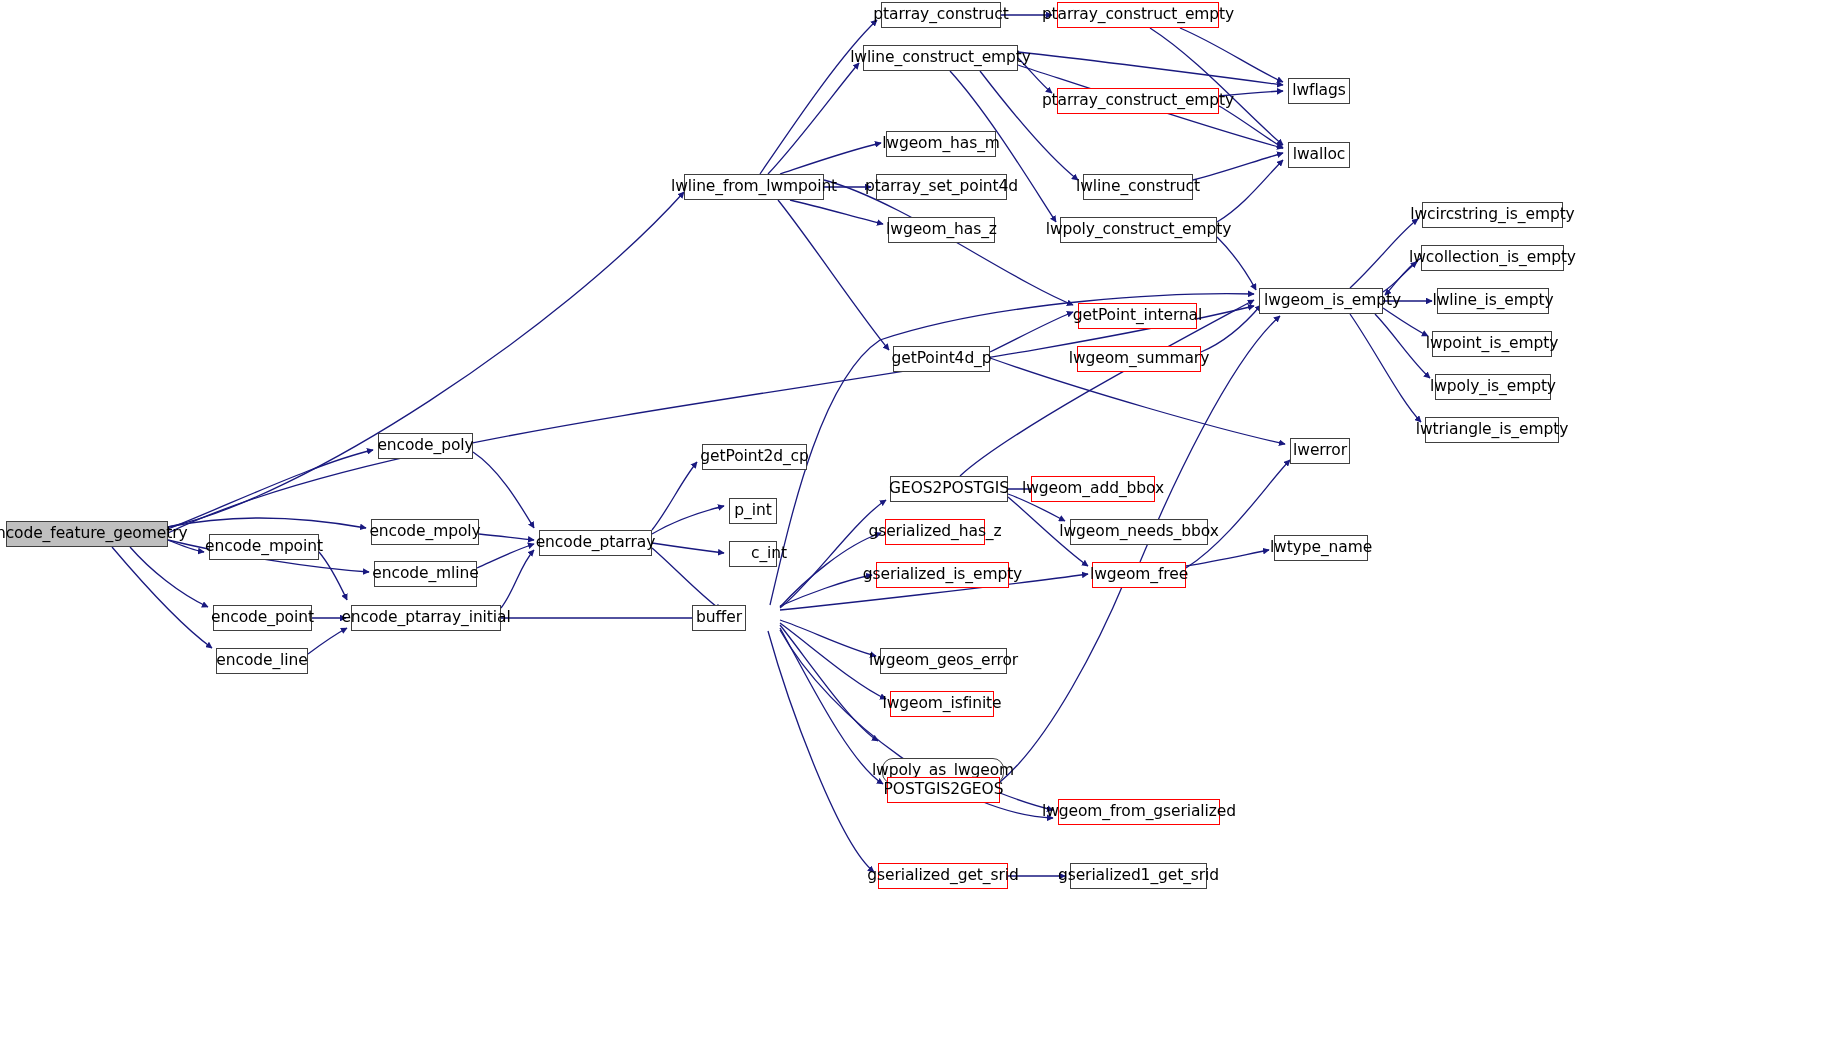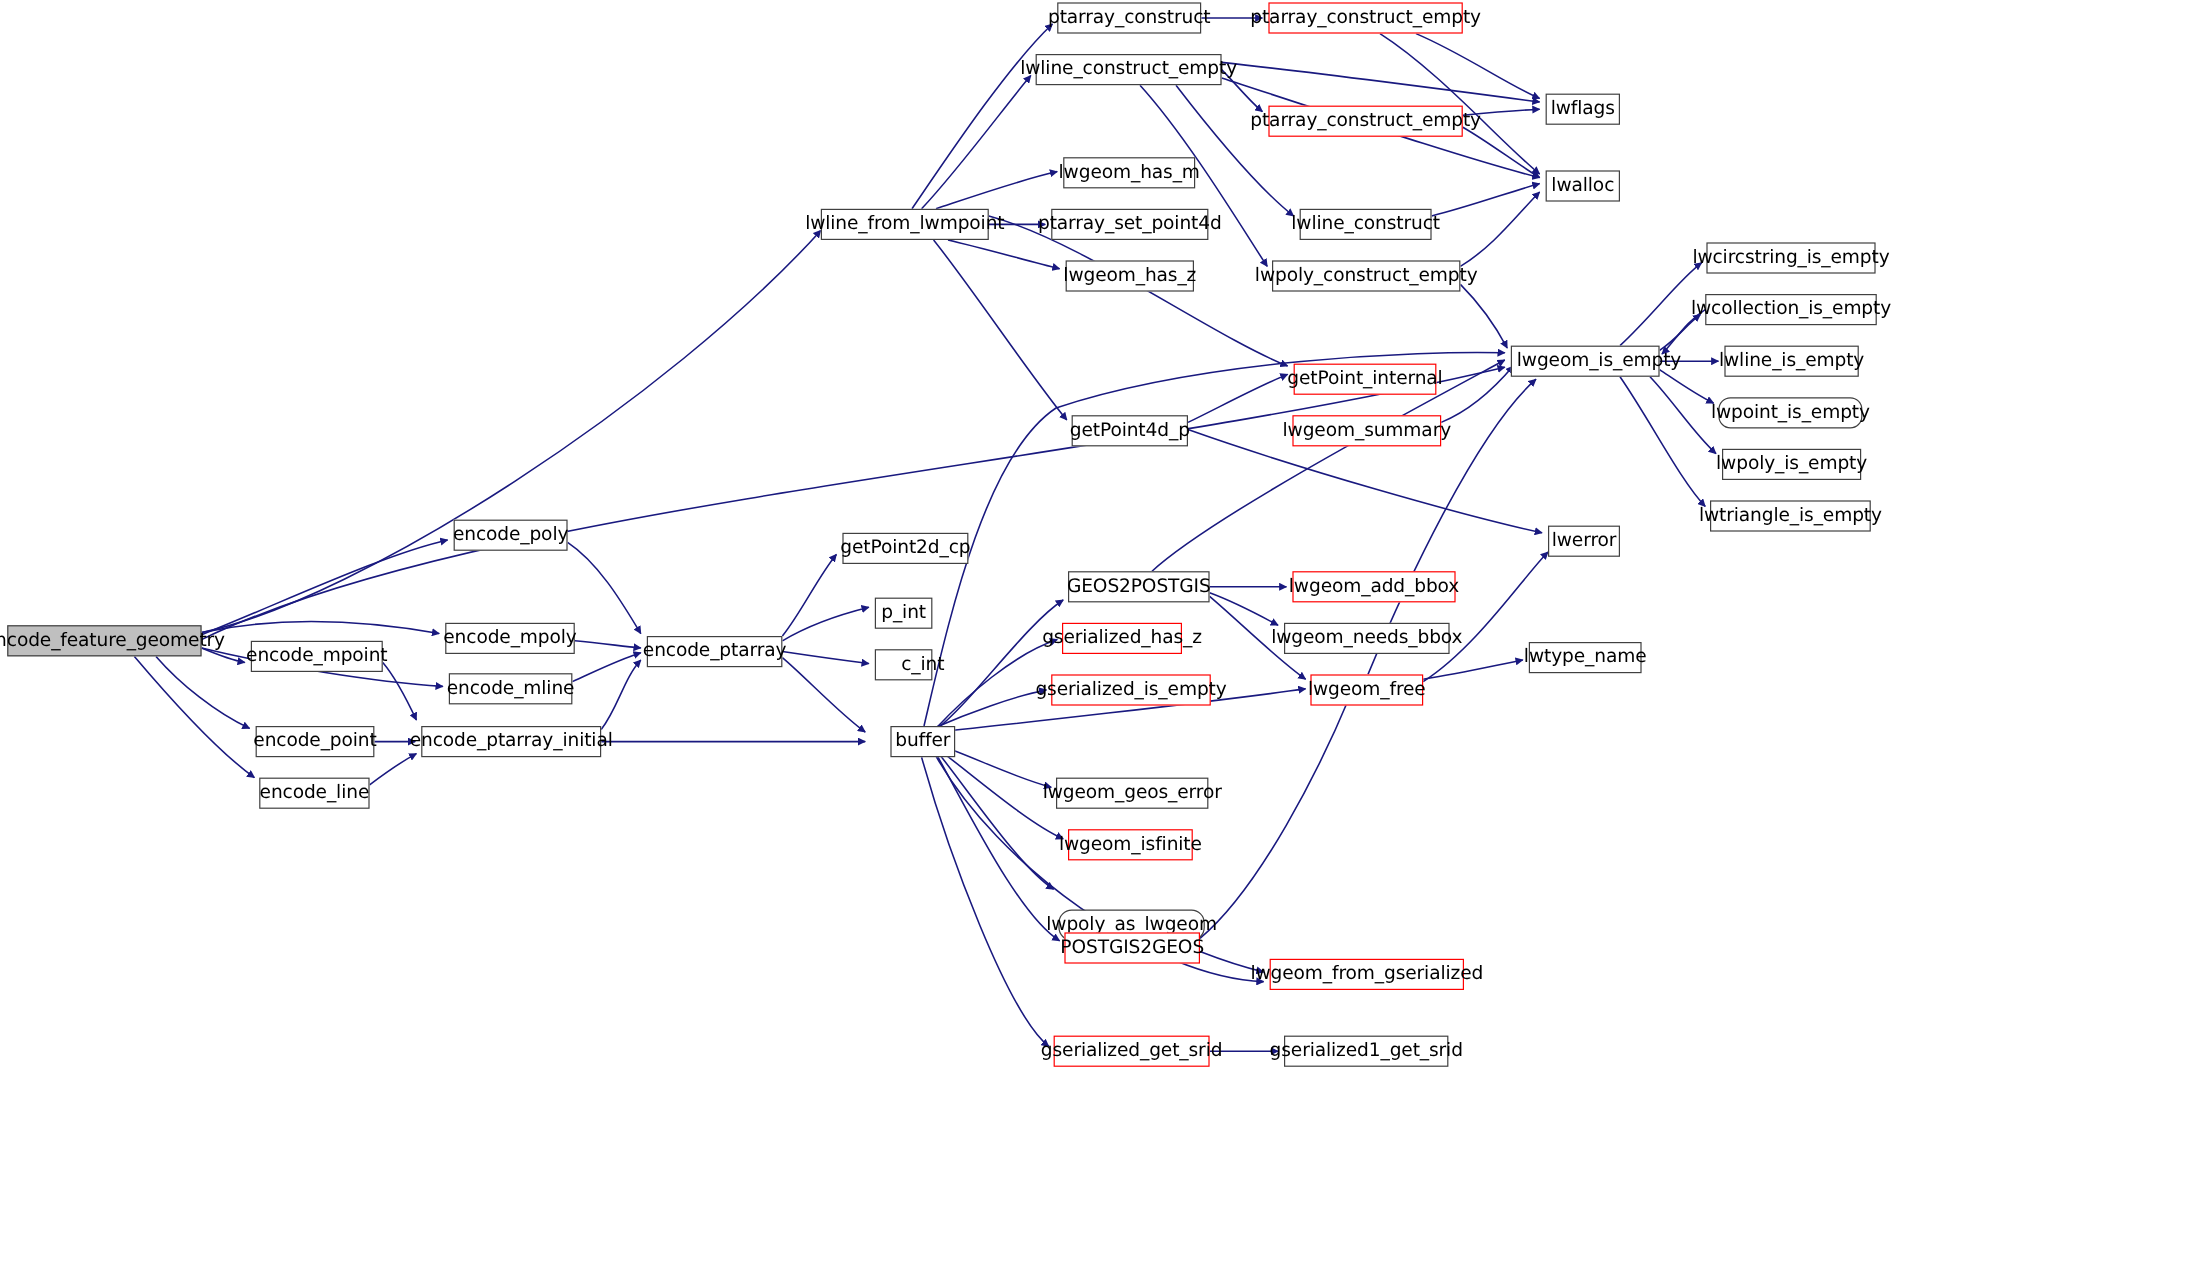--- a/index.html
+++ b/index.html
@@ -163,21 +163,21 @@
       </div>
       <div class="node" style="left: 702px; top: 444px; width: 105px; height: 26px;">
         <span class="node-label">getPoint2d_cp</span>
       </div>
       <div class="node" style="left: 729px; top: 498px; width: 48px; height: 26px;">
         <span class="node-label">p_int</span>
       </div>
       <div class="node" style="left: 729px; top: 541px; width: 48px; height: 26px; padding-left: 32px;">
         <span class="node-label">c_int</span>
       </div>
-      <div class="node" style="left: 742px; top: 605px; width: 54px; height: 26px;">
+      <div class="node" style="left: 692px; top: 605px; width: 54px; height: 26px;">
         <span class="node-label">buffer</span>
       </div>
       <div class="node" style="left: 684px; top: 174px; width: 140px; height: 26px;">
         <span class="node-label">lwline_from_lwmpoint</span>
       </div>
       <div class="node" style="left: 881px; top: 2px; width: 120px; height: 26px;">
         <span class="node-label">ptarray_construct</span>
       </div>
       <div class="node" style="left: 863px; top: 45px; width: 155px; height: 26px;">
         <span class="node-label">lwline_construct_empty</span>
@@ -229,21 +229,21 @@
       </div>
       <div class="node" style="left: 882px; top: 758px; width: 122px; height: 26px; border-radius: 11px;">
         <span class="node-label">lwpoly_as_lwgeom</span>
       </div>
       <div class="node red" style="left: 887px; top: 777px; width: 113px; height: 26px;">
         <span class="node-label">POSTGIS2GEOS</span>
       </div>
       <div class="node red" style="left: 878px; top: 863px; width: 130px; height: 26px;">
         <span class="node-label">gserialized_get_srid</span>
       </div>
-      <div class="node red" style="left: 1077px; top: 476px; width: 136px; height: 26px;">
+      <div class="node red" style="left: 1031px; top: 476px; width: 124px; height: 26px;">
         <span class="node-label">lwgeom_add_bbox</span>
       </div>
       <div class="node" style="left: 1070px; top: 519px; width: 138px; height: 26px;">
         <span class="node-label">lwgeom_needs_bbox</span>
       </div>
       <div class="node red" style="left: 1092px; top: 562px; width: 94px; height: 26px;">
         <span class="node-label">lwgeom_free</span>
       </div>
       <div class="node red" style="left: 1058px; top: 799px; width: 162px; height: 26px;">
         <span class="node-label">lwgeom_from_gserialized</span>
@@ -268,21 +268,21 @@
       </div>
       <div class="node" style="left: 1422px; top: 202px; width: 141px; height: 26px;">
         <span class="node-label">lwcircstring_is_empty</span>
       </div>
       <div class="node" style="left: 1421px; top: 245px; width: 143px; height: 26px;">
         <span class="node-label">lwcollection_is_empty</span>
       </div>
       <div class="node" style="left: 1437px; top: 288px; width: 112px; height: 26px;">
         <span class="node-label">lwline_is_empty</span>
       </div>
-      <div class="node" style="left: 1432px; top: 331px; width: 120px; height: 26px; border-radius: 10px;">
+      <div class="node" style="left: 1432px; top: 331px; width: 120px; height: 26px;">
         <span class="node-label">lwpoint_is_empty</span>
       </div>
       <div class="node" style="left: 1435px; top: 374px; width: 116px; height: 26px;">
         <span class="node-label">lwpoly_is_empty</span>
       </div>
       <div class="node" style="left: 1425px; top: 417px; width: 134px; height: 26px;">
         <span class="node-label">lwtriangle_is_empty</span>
       </div>
     </div>
 </div>

